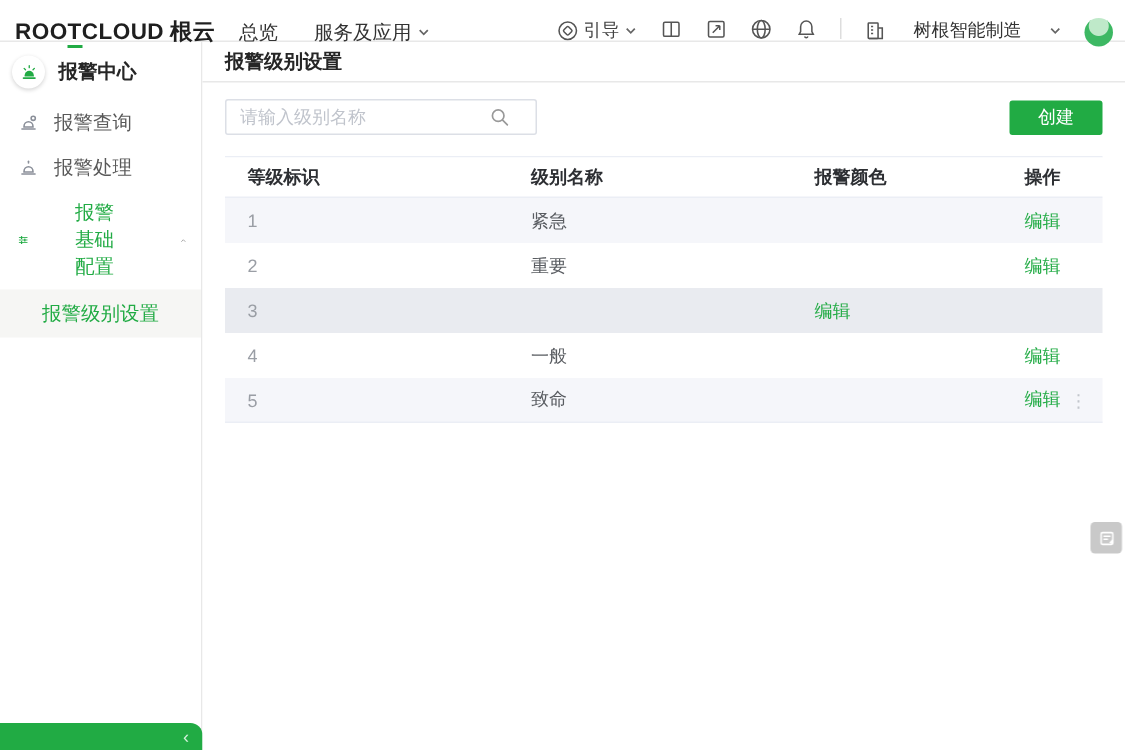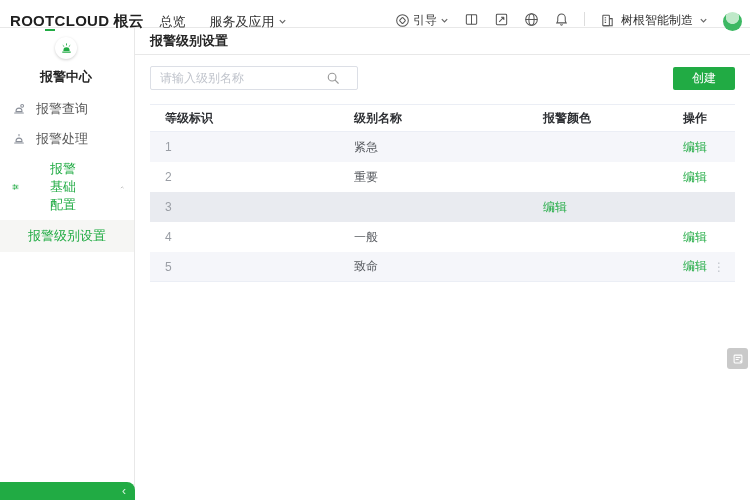--- a/index.html
+++ b/index.html
@@ -20,30 +20,30 @@
   .logo{display:flex;align-items:baseline;gap:4px;cursor:pointer;}
   .logo-en{font-weight:bold;font-size:15px;letter-spacing:.3px;color:#1f1f1f;}
   .logo-t{border-bottom:2px solid var(--brand-green);}
   .logo-cn{font-weight:bold;font-size:15px;color:#1f1f1f;}
   .topnav{display:flex;align-items:center;gap:24px;margin-left:16px;font-size:13px;color:#333;}
   .topnav .navitem{display:flex;align-items:center;gap:4px;cursor:pointer;white-space:nowrap;}
   .topbar-right{margin-left:auto;display:flex;align-items:flex-start;gap:15px;}
   .tb-ico{width:15px;height:15px;color:#555;cursor:pointer;}
   .guide{display:flex;align-items:center;gap:3px;font-size:12px;color:#444;cursor:pointer;}
   .sep{width:1px;height:14px;background:#ddd;}
-  .tenant{display:flex;align-items:center;gap:6px;font-size:12px;color:#333;cursor:pointer;white-space:nowrap;}
+  .tenant{display:flex;align-items:center;gap:18px;font-size:12px;color:#333;cursor:pointer;white-space:nowrap;}
   .avatar{width:19px;height:19px;border-radius:50%;cursor:pointer;
     background:radial-gradient(circle at 50% 28%, #bfe9c9 0 38%, #3db863 42% 100%);}
   .chev{width:9px;height:9px;color:#888;}
 
   
   .shell{display:flex;height:472px;}
   .sidebar{width:135px;min-width:135px;border-right:1px solid var(--border);
     position:relative;background:#fff;font-size:13px;}
-  .side-header{display:flex;align-items:center;gap:9px;padding:9px 10px 8px 8px;cursor:pointer;flex-direction:column;}
+  .side-header{display:flex;align-items:center;gap:9px;padding:9px 10px 8px 8px;cursor:pointer;}
   .side-header .hd-ico{width:22px;height:22px;border-radius:50%;background:#fff;
     box-shadow:0 1px 3px rgba(0,0,0,.18);display:flex;align-items:center;justify-content:center;
     color:var(--brand-green);}
   .side-header .hd-label{font-weight:bold;color:#262626;}
   .side-item{display:flex;align-items:center;gap:10px;padding:6px 10px 6px 12px;color:#595959;cursor:pointer;}
   .side-item .it-ico{width:14px;height:14px;color:#8a8f99;}
   .side-item.green{color:var(--brand-green);gap:31px;}
   .side-item.green .it-ico{color:var(--brand-green);}
   .side-item .spread{margin-left:auto;color:#999;}
   .side-sub{padding:7px 10px 7px 28px;background:#f6f6f4;color:var(--brand-green);cursor:pointer;}

